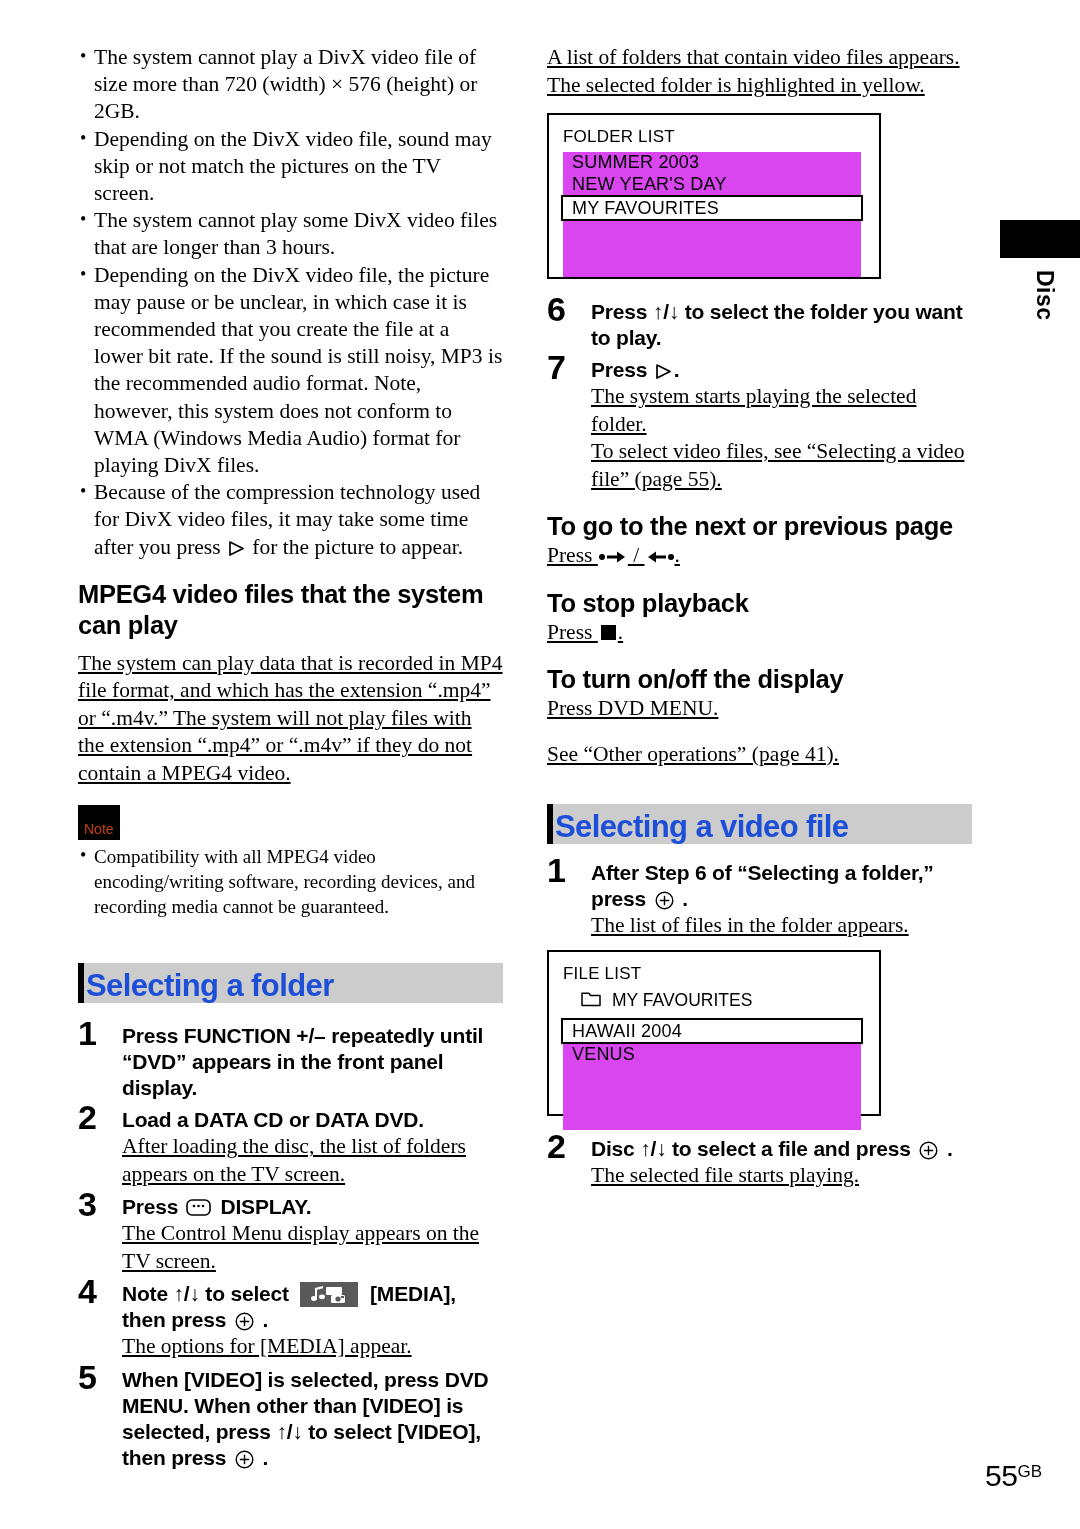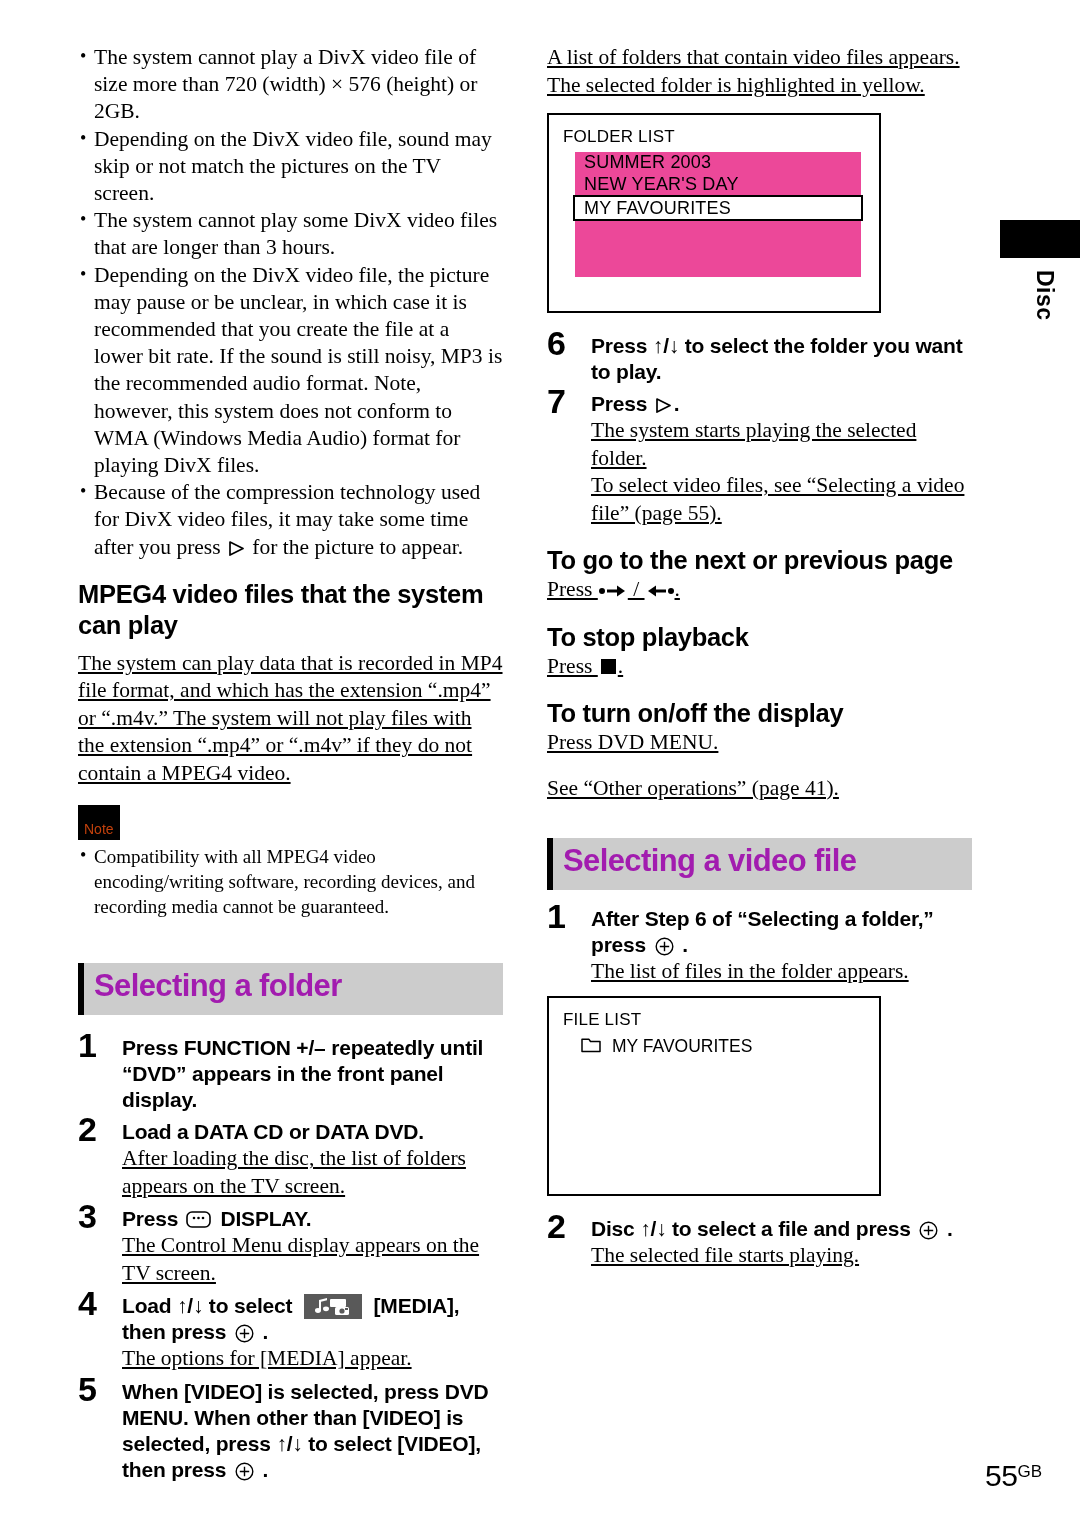--- a/index.html
+++ b/index.html
@@ -69,24 +69,24 @@
     letter-spacing: -0.3px;
     margin: 0;
   }
   .h-band {
     position: relative;
     background: #cccccc;
     font-family: "Liberation Sans", sans-serif;
     font-weight: bold;
     font-size: 31px;
     letter-spacing: -0.6px;
-    color: #a21caf;
-    padding: 9px 0 10px 16px;
+    color: #1d4ed8;
+    padding: 9px 0 10px 8px;
     box-sizing: border-box;
-    height: 52px;
+    height: 40px;
     line-height: 27px;
   }
   .h-band::before {
     content: "";
     position: absolute;
     left: 0; top: 0; bottom: 0;
     width: 6px;
     background: #000;
   }
 
@@ -176,21 +176,21 @@
     vertical-align: -2px;
   }
   .ic-nextpage svg, .ic-prevpage svg { display:block; }
 
   
   .screen {
     border: 2px solid #000;
     background: #fff;
     box-sizing: border-box;
     width: 334px;
-    height: 200px;
+    height: 166px;
     padding: 12px 14px 0 14px;
     position: relative;
   }
   .screen-title {
     font-family: "Liberation Sans", sans-serif;
     font-size: 17px;
     line-height: 20px;
     letter-spacing: 0.2px;
     margin-bottom: 5px;
   }
@@ -198,22 +198,21 @@
     font-family: "Liberation Sans", sans-serif;
     font-size: 17.5px;
     line-height: 22px;
     margin: 0 0 7px 18px;
     display: flex;
     align-items: center;
     gap: 11px;
   }
   .folder-ic { width: 20px; height: 15px; display:block; }
   .screen-list {
-    background: #ec4899;
-    margin-left: 12px;
+    background: #d946ef;
     margin-right: 4px;
     height: 125px;
     position: relative;
     box-sizing: border-box;
   }
   .screen-list .row {
     font-family: "Liberation Sans", sans-serif;
     font-size: 18px;
     line-height: 21.5px;
     padding-left: 9px;
@@ -331,21 +330,21 @@
               <circle cx="12.5" cy="7" r="1.3" fill="#000"></circle>
               <circle cx="17" cy="7" r="1.3" fill="#000"></circle>
             </svg></span><span> DISPLAY.</span></span>
     </div>
     <p class="para indent">The Control Menu display appears on the TV screen.</p>
     <div style="height:6px"></div>
 
     
     <div class="step">
       <span class="step-num">4</span>
-      <span class="step-txt"><span>Load ↑/↓ to select </span><span class="ic ic-media"><svg viewBox="0 0 58 25">
+      <span class="step-txt"><span>Note ↑/↓ to select </span><span class="ic ic-media"><svg viewBox="0 0 58 25">
               <rect x="0" y="0" width="58" height="25" fill="#595959"></rect>
               <g fill="#ffffff">
                 <path d="M15 6 L23 4 L23 6.2 L17 7.8 L17 16 L15 16 Z"></path>
                 <ellipse cx="14" cy="16.5" rx="3" ry="2.4"></ellipse>
                 <ellipse cx="22" cy="14.8" rx="3" ry="2.4"></ellipse>
                 <rect x="26" y="5" width="16" height="8" rx="1"></rect>
                 <rect x="31" y="13" width="14" height="8" rx="1.5"></rect>
                 <circle cx="38" cy="17" r="2.6" fill="#595959"></circle>
                 <rect x="41" y="14" width="3" height="2" fill="#595959"></rect>
               </g>
@@ -443,20 +442,24 @@
     <div class="screen">
       <div class="screen-title">FILE LIST</div>
       <div class="screen-crumb">
         <span class="ic">
             <svg class="folder-ic" viewBox="0 0 20 15">
               <path d="M1 3.5 L1 13.5 L19 13.5 L19 3.5 L9.5 3.5 L8 1.3 L1 1.3 Z" fill="none" stroke="#000" stroke-width="1.5" stroke-linejoin="round"></path>
             </svg>
           </span>
         <span>MY FAVOURITES</span>
       </div>
+      <div class="screen-list" style="height:112px">
+        <div class="row sel">HAWAII 2004</div>
+        <div class="row">VENUS</div>
+      </div>
     </div>
 
     <div style="height:20px"></div>
 
     <div class="step">
       <span class="step-num">2</span>
       <span class="step-txt"><span class="nowrap">Disc ↑/↓ to select a file and press </span><span class="ic ic-enter"><svg viewBox="0 0 19 19">
               <circle cx="9.5" cy="9.5" r="8.3" fill="none" stroke="#000" stroke-width="1.4"></circle>
               <path d="M9.5 4.8 L9.5 14.2 M4.8 9.5 L14.2 9.5" stroke="#000" stroke-width="1.4"></path>
             </svg></span><span> .</span></span>

